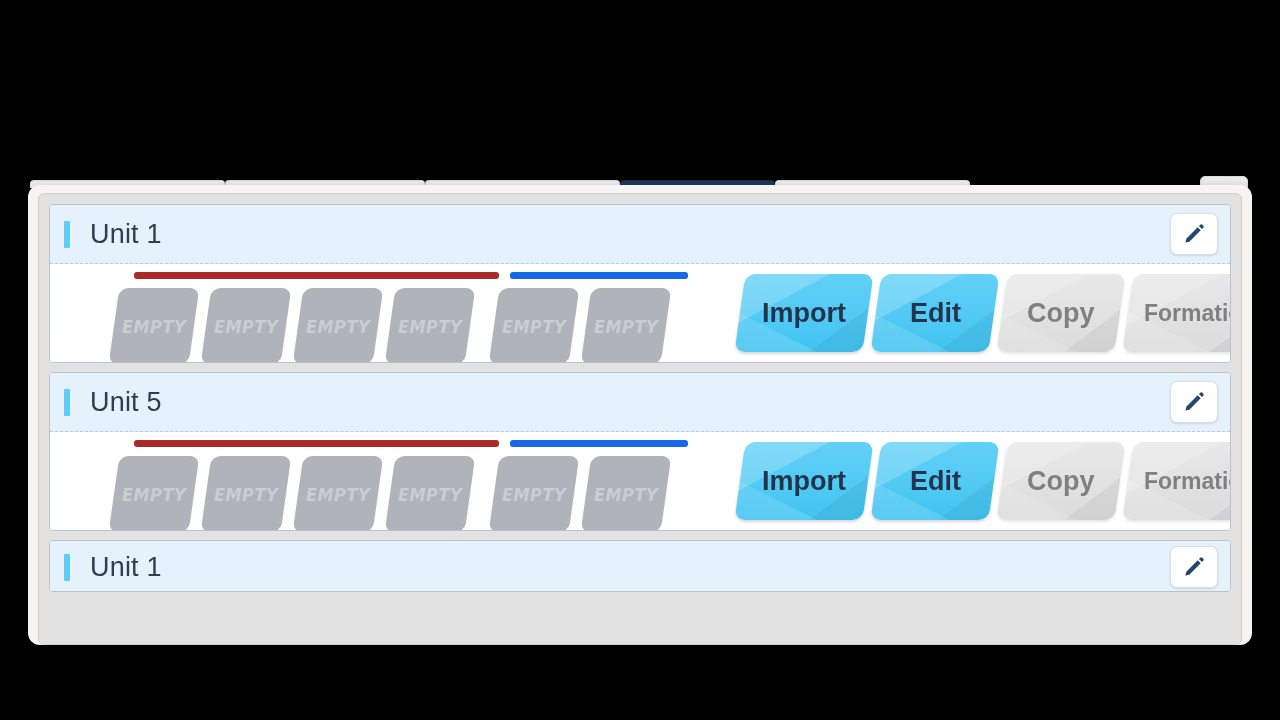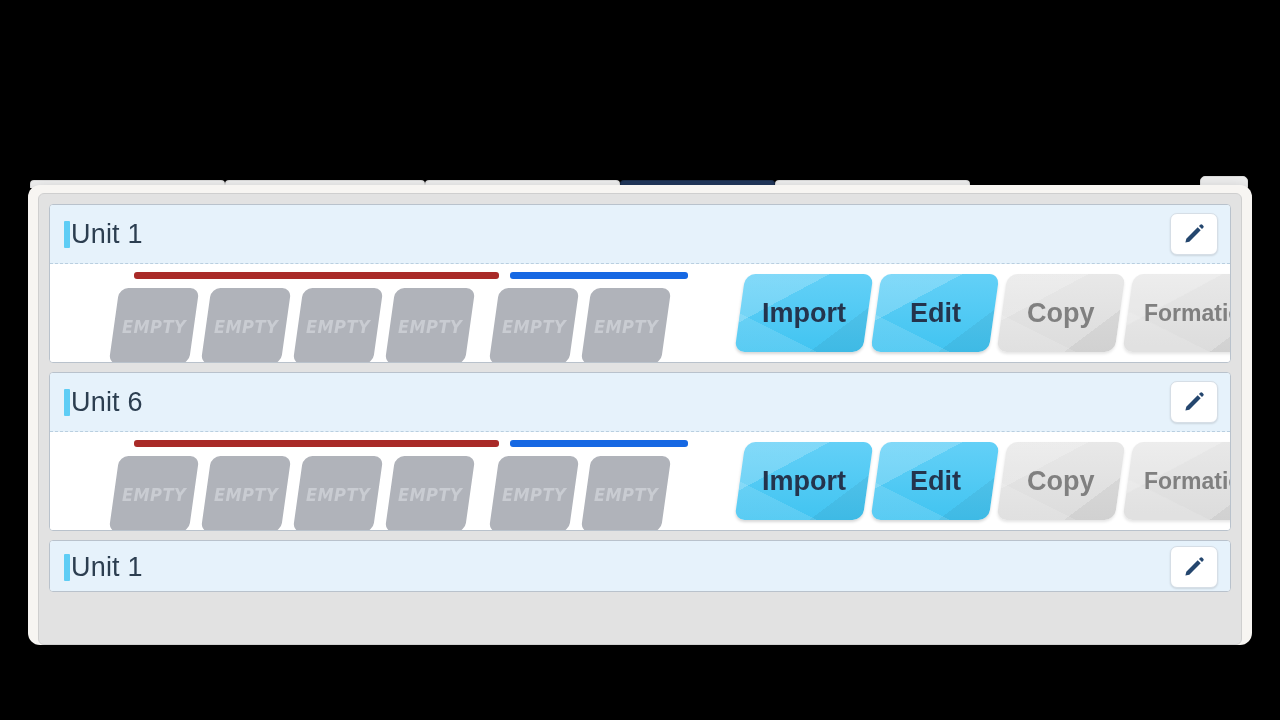--- a/index.html
+++ b/index.html
@@ -120,21 +120,21 @@
 
   .unit-accent {
     width: 6px;
     height: 27px;
     background: #5ecdf5;
     border-radius: 1px;
     flex: none;
   }
 
   .unit-title {
-    margin-left: 1px;
+    margin-left: 20px;
     font-size: 27px;
     color: #2c3e50;
     font-weight: 400;
     letter-spacing: 0.2px;
     white-space: nowrap;
   }
 
   .edit-button {
     position: absolute;
     right: 12px;
@@ -348,21 +348,21 @@
               <button class="action-btn disabled narrow">
                   <span class="action-label">Formation</span>
                 </button>
             </div>
           </div>
         </div>
 
         <div class="unit-panel">
           <div class="unit-header">
             <div class="unit-accent"></div>
-            <div class="unit-title">Unit 6</div>
+            <div class="unit-title">Unit 5</div>
             <div class="edit-button">
               <span>
                 <svg width="22" height="22" viewBox="0 0 24 24" fill="#24466e">
                   <path d="M3.6 17.1 2.6 21.4l4.3-1L19.3 8 16 4.7 3.6 17.1z"></path>
                   <path d="M17.4 3.3 20.7 6.6l1.4-1.4a1.6 1.6 0 0 0 0-2.3l-1-1a1.6 1.6 0 0 0-2.3 0l-1.4 1.4z"></path>
                 </svg>
               </span>
             </div>
           </div>
           <div class="unit-body">

